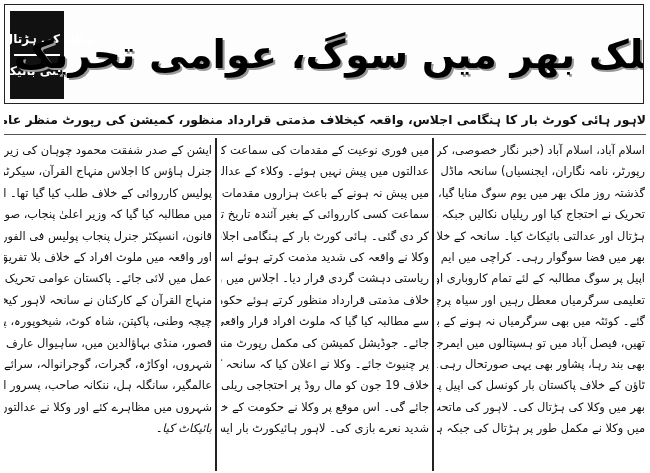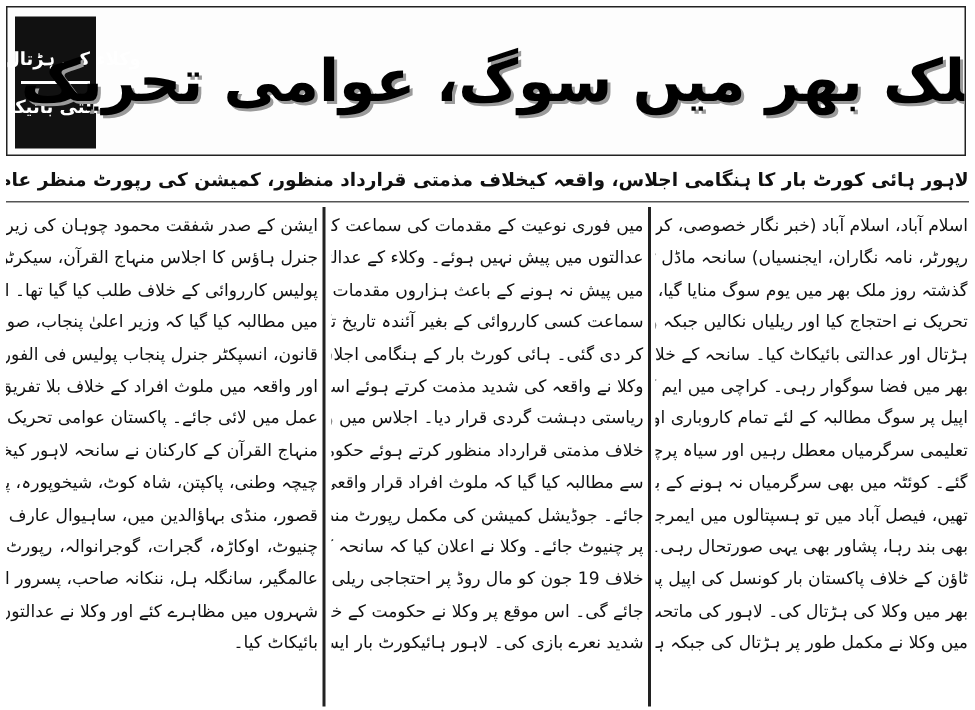--- a/index.html
+++ b/index.html
@@ -108,20 +108,21 @@
       overflow: hidden;
     }
     .column .col-line {
       display: block;
       white-space: nowrap;
       text-align: justify;
       text-align-last: justify;
     }
     .column .col-line.last {
       text-align-last: right;
+      font-style: italic;
     }
     .col-right { left: 437px; }
     .col-mid { left: 221px; }
     .col-left { left: 4px; }
     .col-divider {
       position: absolute;
       top: 138px;
       width: 2px;
       height: 333px;
       background: #222;
@@ -188,19 +189,19 @@
     <span class="col-line">ایشن کے صدر شفقت محمود چوہان کی زیر صدارت</span>
     <span class="col-line">جنرل ہاؤس کا اجلاس منہاج القرآن، سیکرٹریٹ میں</span>
     <span class="col-line">پولیس کارروائی کے خلاف طلب کیا گیا تھا۔ اجلاس</span>
     <span class="col-line">میں مطالبہ کیا گیا کہ وزیر اعلیٰ پنجاب، صوبائی وزیر</span>
     <span class="col-line">قانون، انسپکٹر جنرل پنجاب پولیس فی الفور مستعفی ہوں</span>
     <span class="col-line">اور واقعہ میں ملوث افراد کے خلاف بلا تفریق کارروائی</span>
     <span class="col-line">عمل میں لائی جائے۔ پاکستان عوامی تحریک اور</span>
     <span class="col-line">منہاج القرآن کے کارکنان نے سانحہ لاہور کیخلاف</span>
     <span class="col-line">چیچہ وطنی، پاکپتن، شاہ کوٹ، شیخوپورہ، پتوکی،</span>
     <span class="col-line">قصور، منڈی بہاؤالدین میں، ساہیوال عارف والا،</span>
-    <span class="col-line">چنیوٹ، اوکاڑہ، گجرات، گوجرانوالہ، رپورٹ</span>
+    <span class="col-line">شہروں، اوکاڑہ، گجرات، گوجرانوالہ، سرائے</span>
     <span class="col-line">عالمگیر، سانگلہ ہل، ننکانہ صاحب، پسرور اور دیگر</span>
     <span class="col-line">شہروں میں مظاہرے کئے اور وکلا نے عدالتوں کا</span>
     <span class="col-line last">بائیکاٹ کیا۔</span>
   </div>
 
 </div>
 
 </body></html>

